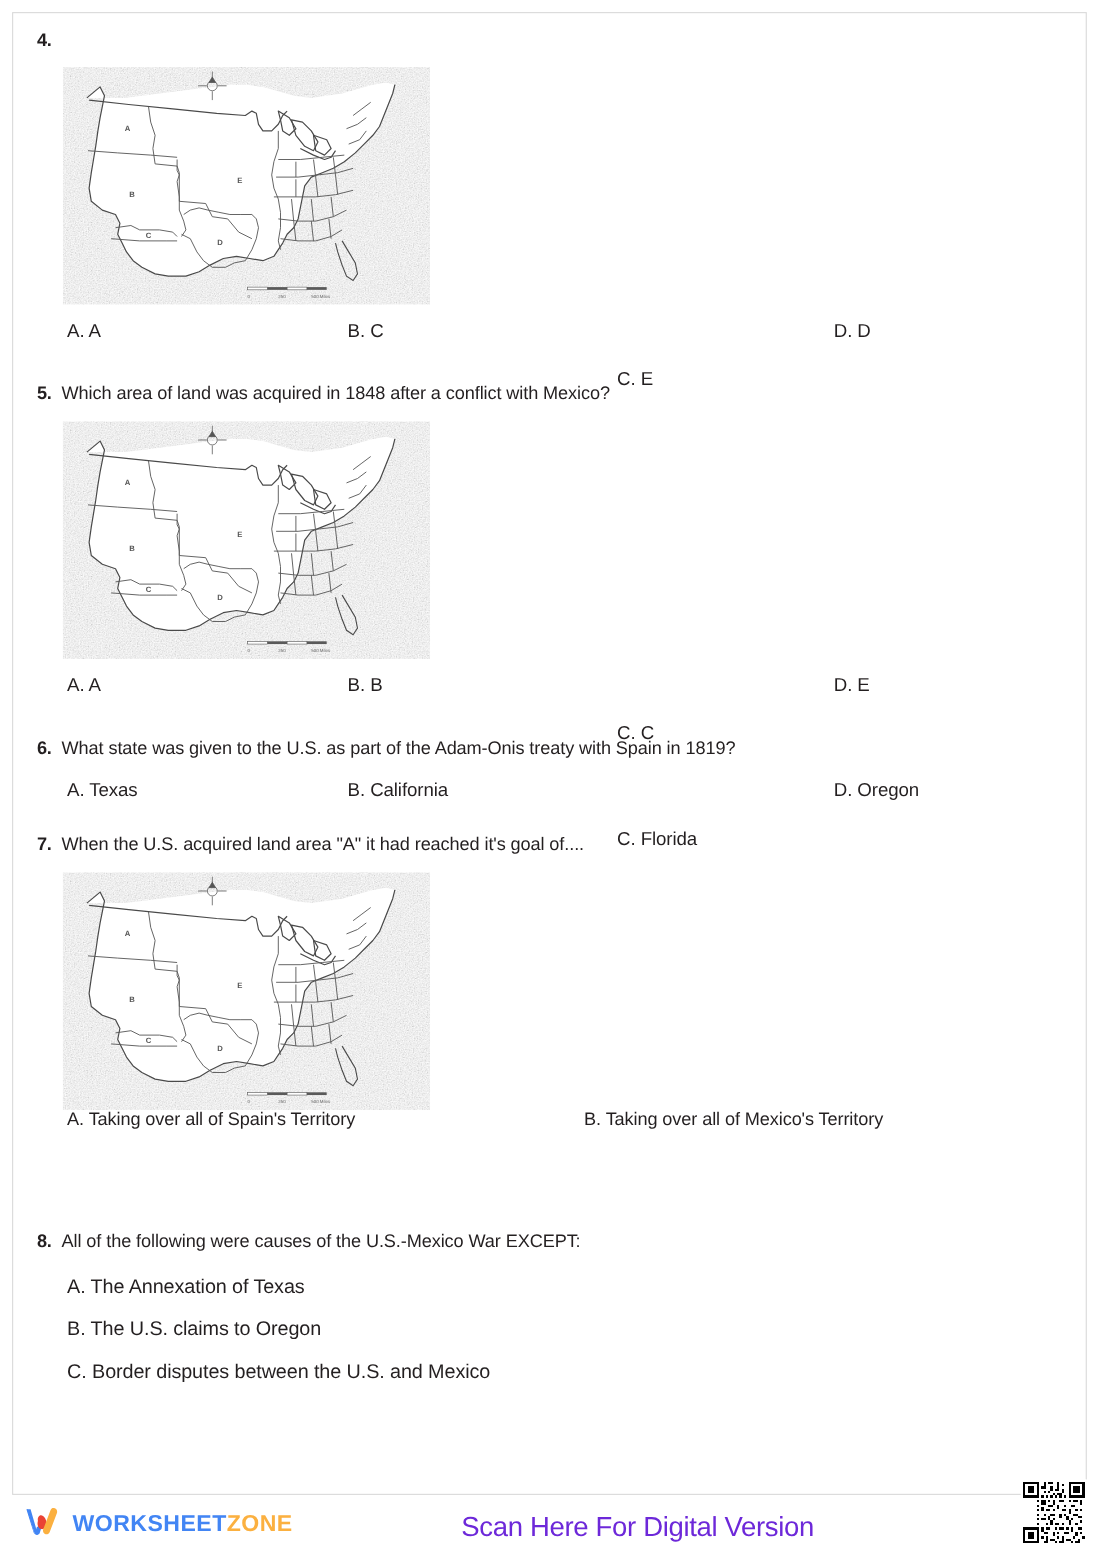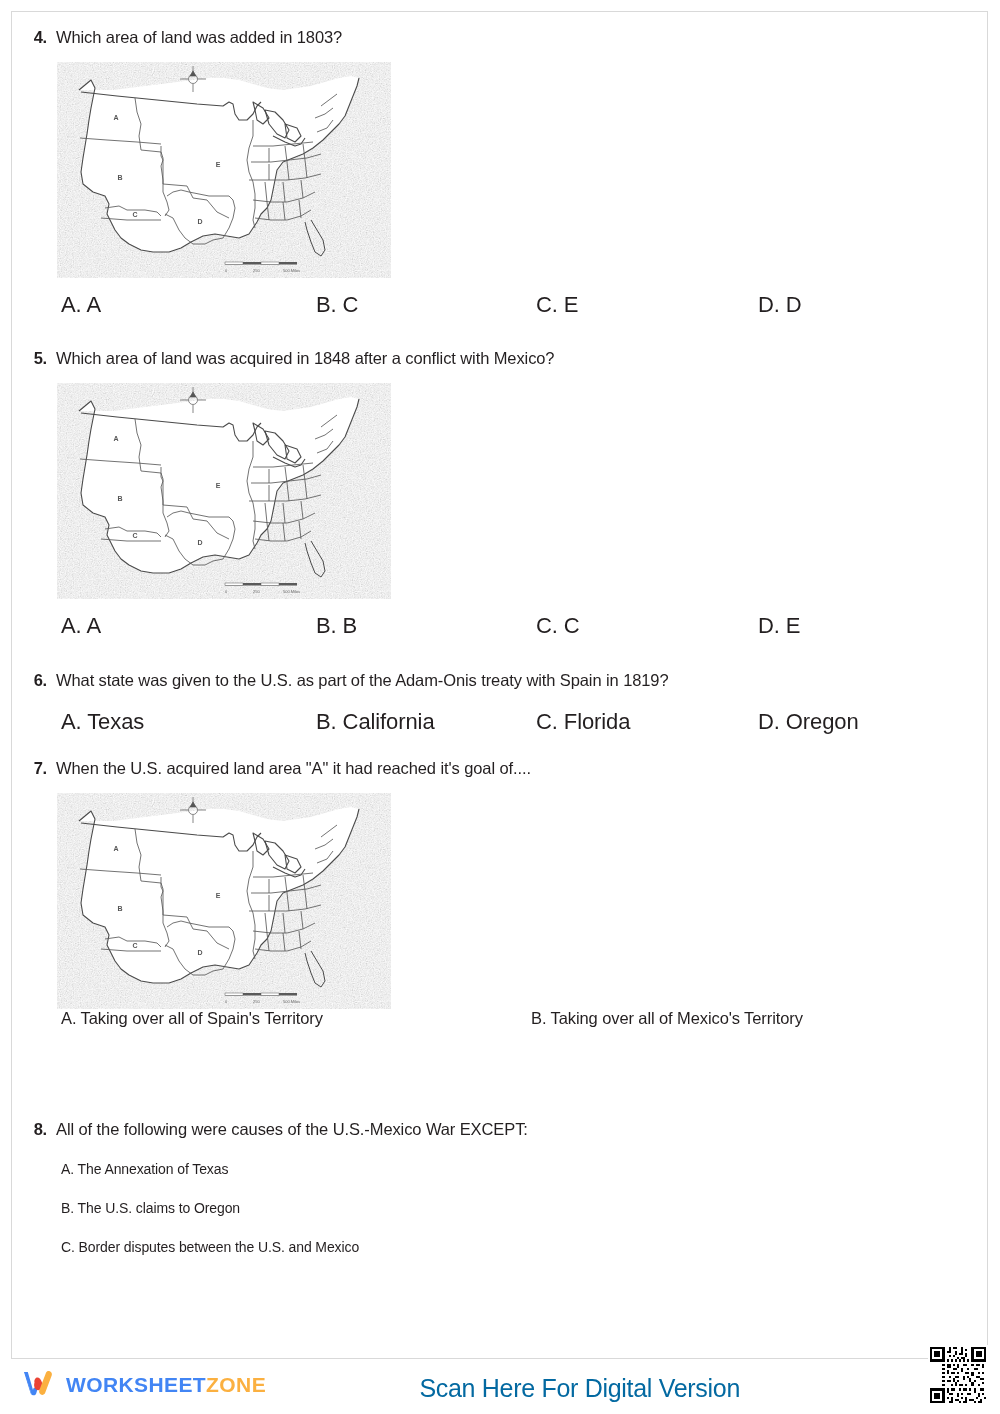--- a/index.html
+++ b/index.html
@@ -62,27 +62,27 @@
   }
 
   
   .answers-4col {
     position: relative;
     height: 26px;
     margin-left: 31px;
   }
   .answers-4col .opt {
     position: absolute;
-    font-size: 22px;
+    font-size: 17px;
     letter-spacing: -0.1px;
     white-space: nowrap;
   }
   .answers-4col .opt:nth-child(1) { left: 0px; }
   .answers-4col .opt:nth-child(2) { left: 255px; }
-  .answers-4col .opt:nth-child(3) { left: 475px; }
+  .answers-4col .opt:nth-child(3) { left: 500px; margin-top: 44px; }
   .answers-4col .opt:nth-child(4) { left: 697px; }
 
   .answers-2col {
     position: relative;
     margin-left: 31px;
   }
   .answers-2col .arow {
     position: relative;
     height: 39px;
   }
@@ -92,21 +92,21 @@
     letter-spacing: -0.1px;
     white-space: nowrap;
   }
   .answers-2col .opt.c1 { left: 0px; }
   .answers-2col .opt.c2 { left: 470px; }
 
   .answers-stack {
     margin-left: 31px;
   }
   .answers-stack .opt {
-    font-size: 14px;
+    font-size: 18px;
     letter-spacing: -0.1px;
     height: 39px;
     line-height: 30px;
     white-space: nowrap;
   }
 
   
   .map-fig {
     position: relative;
     width: 334px;
@@ -140,21 +140,21 @@
     letter-spacing: 0.4px;
   }
   .brand-text .w { color: #4285f4; }
   .brand-text .z { color: #fbb040; }
 
   .scan-label {
     position: absolute;
     right: 72px;
     top: 10px;
     font-size: 25px;
-    color: #0369a1;
+    color: #6d28d9;
     letter-spacing: -0.3px;
     white-space: nowrap;
   }
   .qr {
     position: absolute;
     left: 928px;
     top: -19px;
     width: 60px;
     height: 60px;
     background: #ffffff;
@@ -164,21 +164,20 @@
 </head>
 <body>
 
 <div class="page-frame"></div>
 
 <div class="content">
 
   <div class="question" style="top:28px;">
     <div class="q-head">
       <span class="q-num">4.</span>
-      <span class="q-text">Which area of land was added in 1803?</span>
     </div>
     <div class="map-fig" style="margin-top:14px;">
       <svg class="us-map" width="334" height="216" viewBox="0 0 334 216" xmlns="http://www.w3.org/2000/svg">
         <defs>
           <filter id="grain4" x="0" y="0" width="100%" height="100%">
             <feTurbulence type="fractalNoise" baseFrequency="0.85" numOctaves="3" seed="7" result="n"></feTurbulence>
             <feColorMatrix in="n" type="saturate" values="0"></feColorMatrix>
             <feComponentTransfer>
                 <feFuncA type="linear" slope="0.55" intercept="0"></feFuncA>
               </feComponentTransfer>

